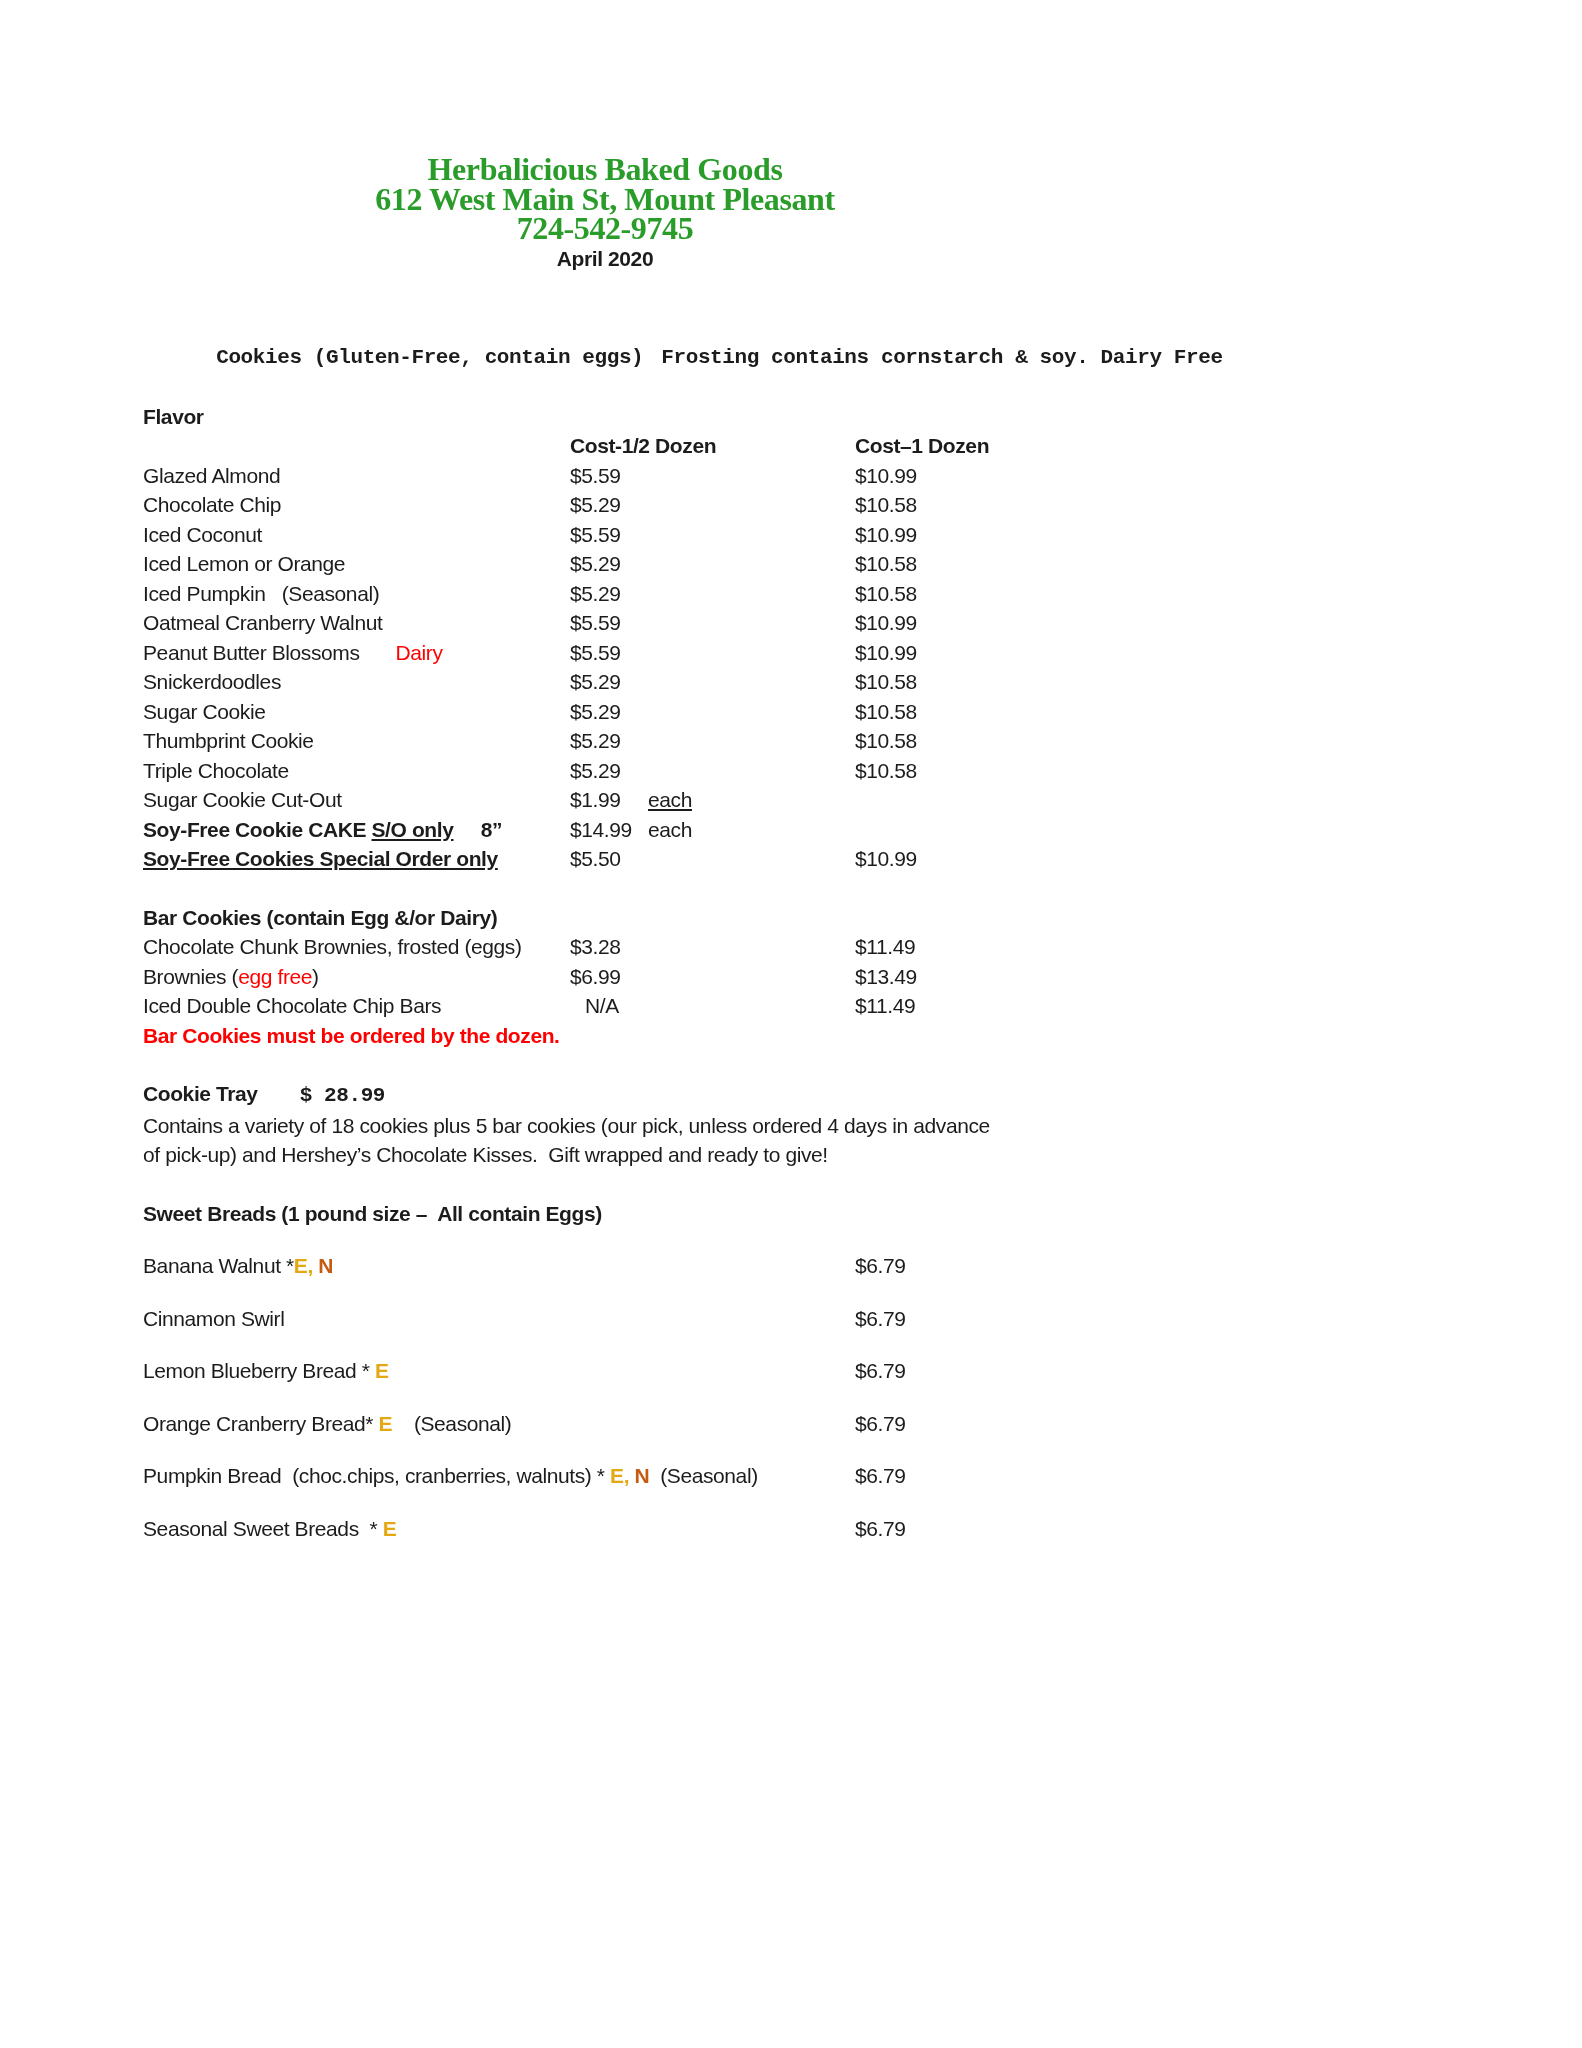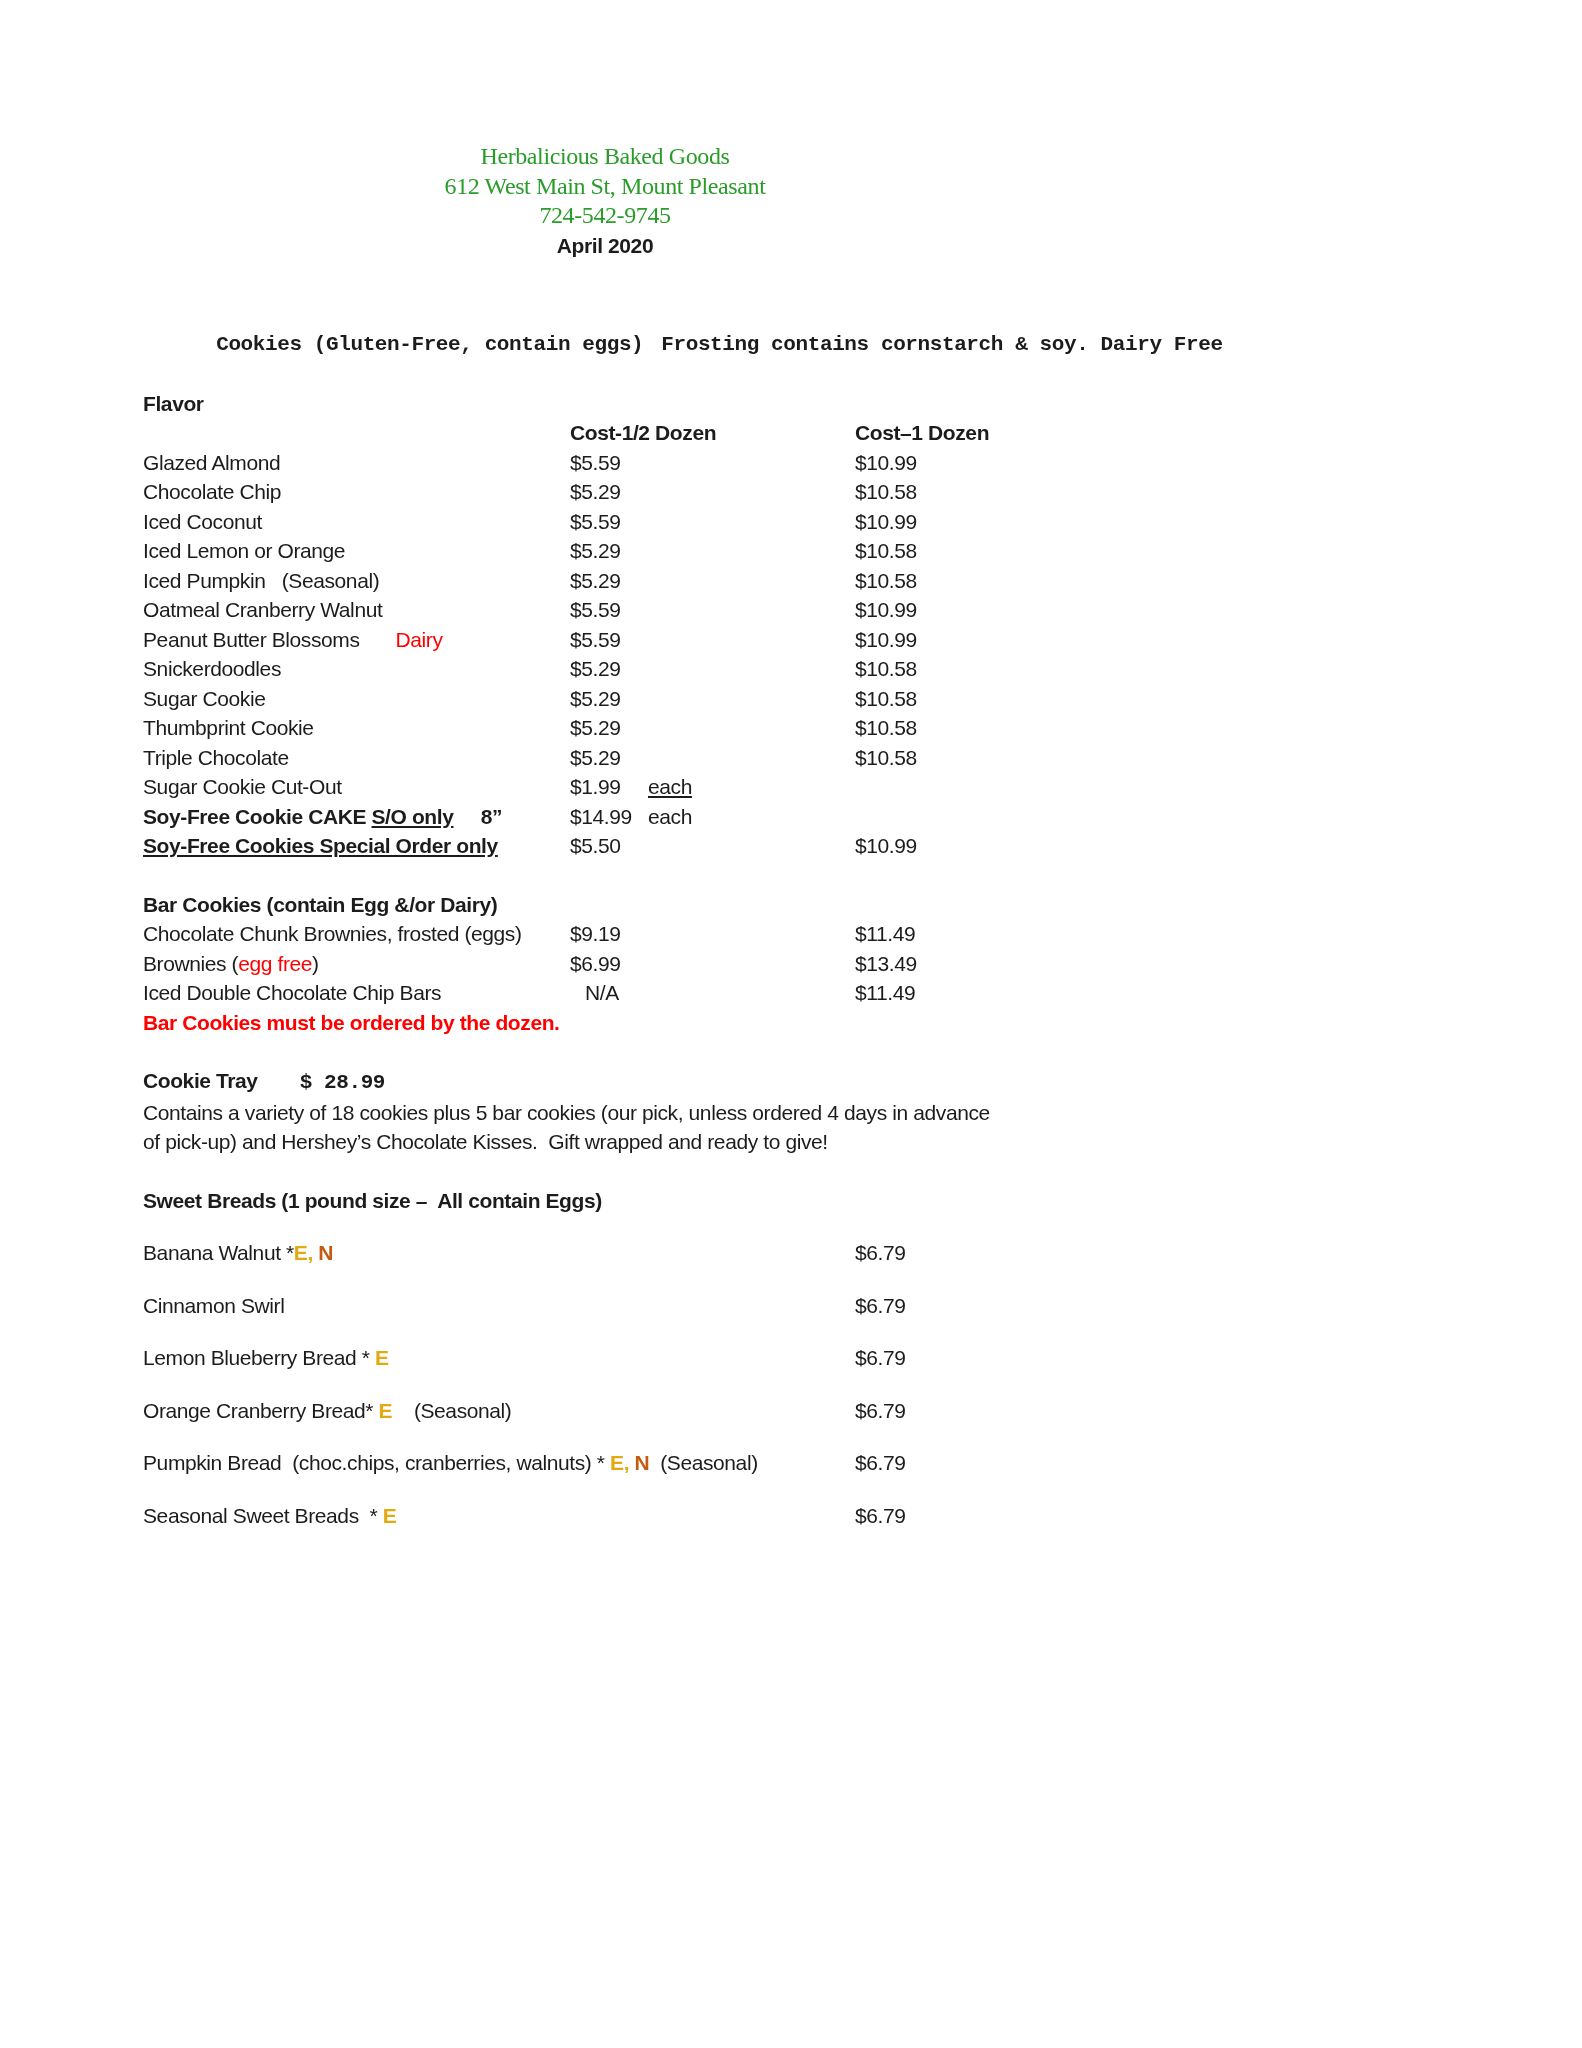--- a/index.html
+++ b/index.html
@@ -24,22 +24,23 @@
     overflow:hidden;
   }
   .content{
     padding:142px 0 0 143px;
     width:1067px; 
   }
   .center{text-align:center;}
   .green-head{
     color:var(--green);
     font-family:"Liberation Serif",serif;
-    font-weight:400;
-    font-size:24px;
+    font-weight:700;
+    font-size:32px;
+    margin-top:13px;
   }
   .b{font-weight:700;}
   .red{color:var(--red);}
   .gold{color:var(--gold);font-weight:700;}
   .orange{color:var(--orange);font-weight:700;}
   .ul{text-decoration:underline;}
   .date-line{font-weight:700;}
   .section-head{margin-top:40px;font-weight:700;font-family:Liberation Mono, monospace;}
   .mt-line{margin-top:29px;}
   .row{
@@ -151,21 +152,21 @@
     <div class="row">
       <span class="c b ul">Soy-Free Cookies Special Order only</span>
       <span class="c">$5.50</span>
       <span class="c">$10.99</span>
     </div>
 
     <div class="b mt-line">Bar Cookies (contain Egg &amp;/or Dairy)</div>
 
     <div class="row">
       <span class="c">Chocolate Chunk Brownies, frosted (eggs)</span>
-      <span class="c">$9.19</span>
+      <span class="c">$3.28</span>
       <span class="c">$11.49</span>
     </div>
     <div class="row">
       <span class="c"><span>Brownies (</span><span class="red">egg free</span><span>)</span></span>
       <span class="c">$6.99</span>
       <span class="c">$13.49</span>
     </div>
     <div class="row">
       <span class="c">Iced Double Chocolate Chip Bars</span>
       <span class="c na">N/A</span>

